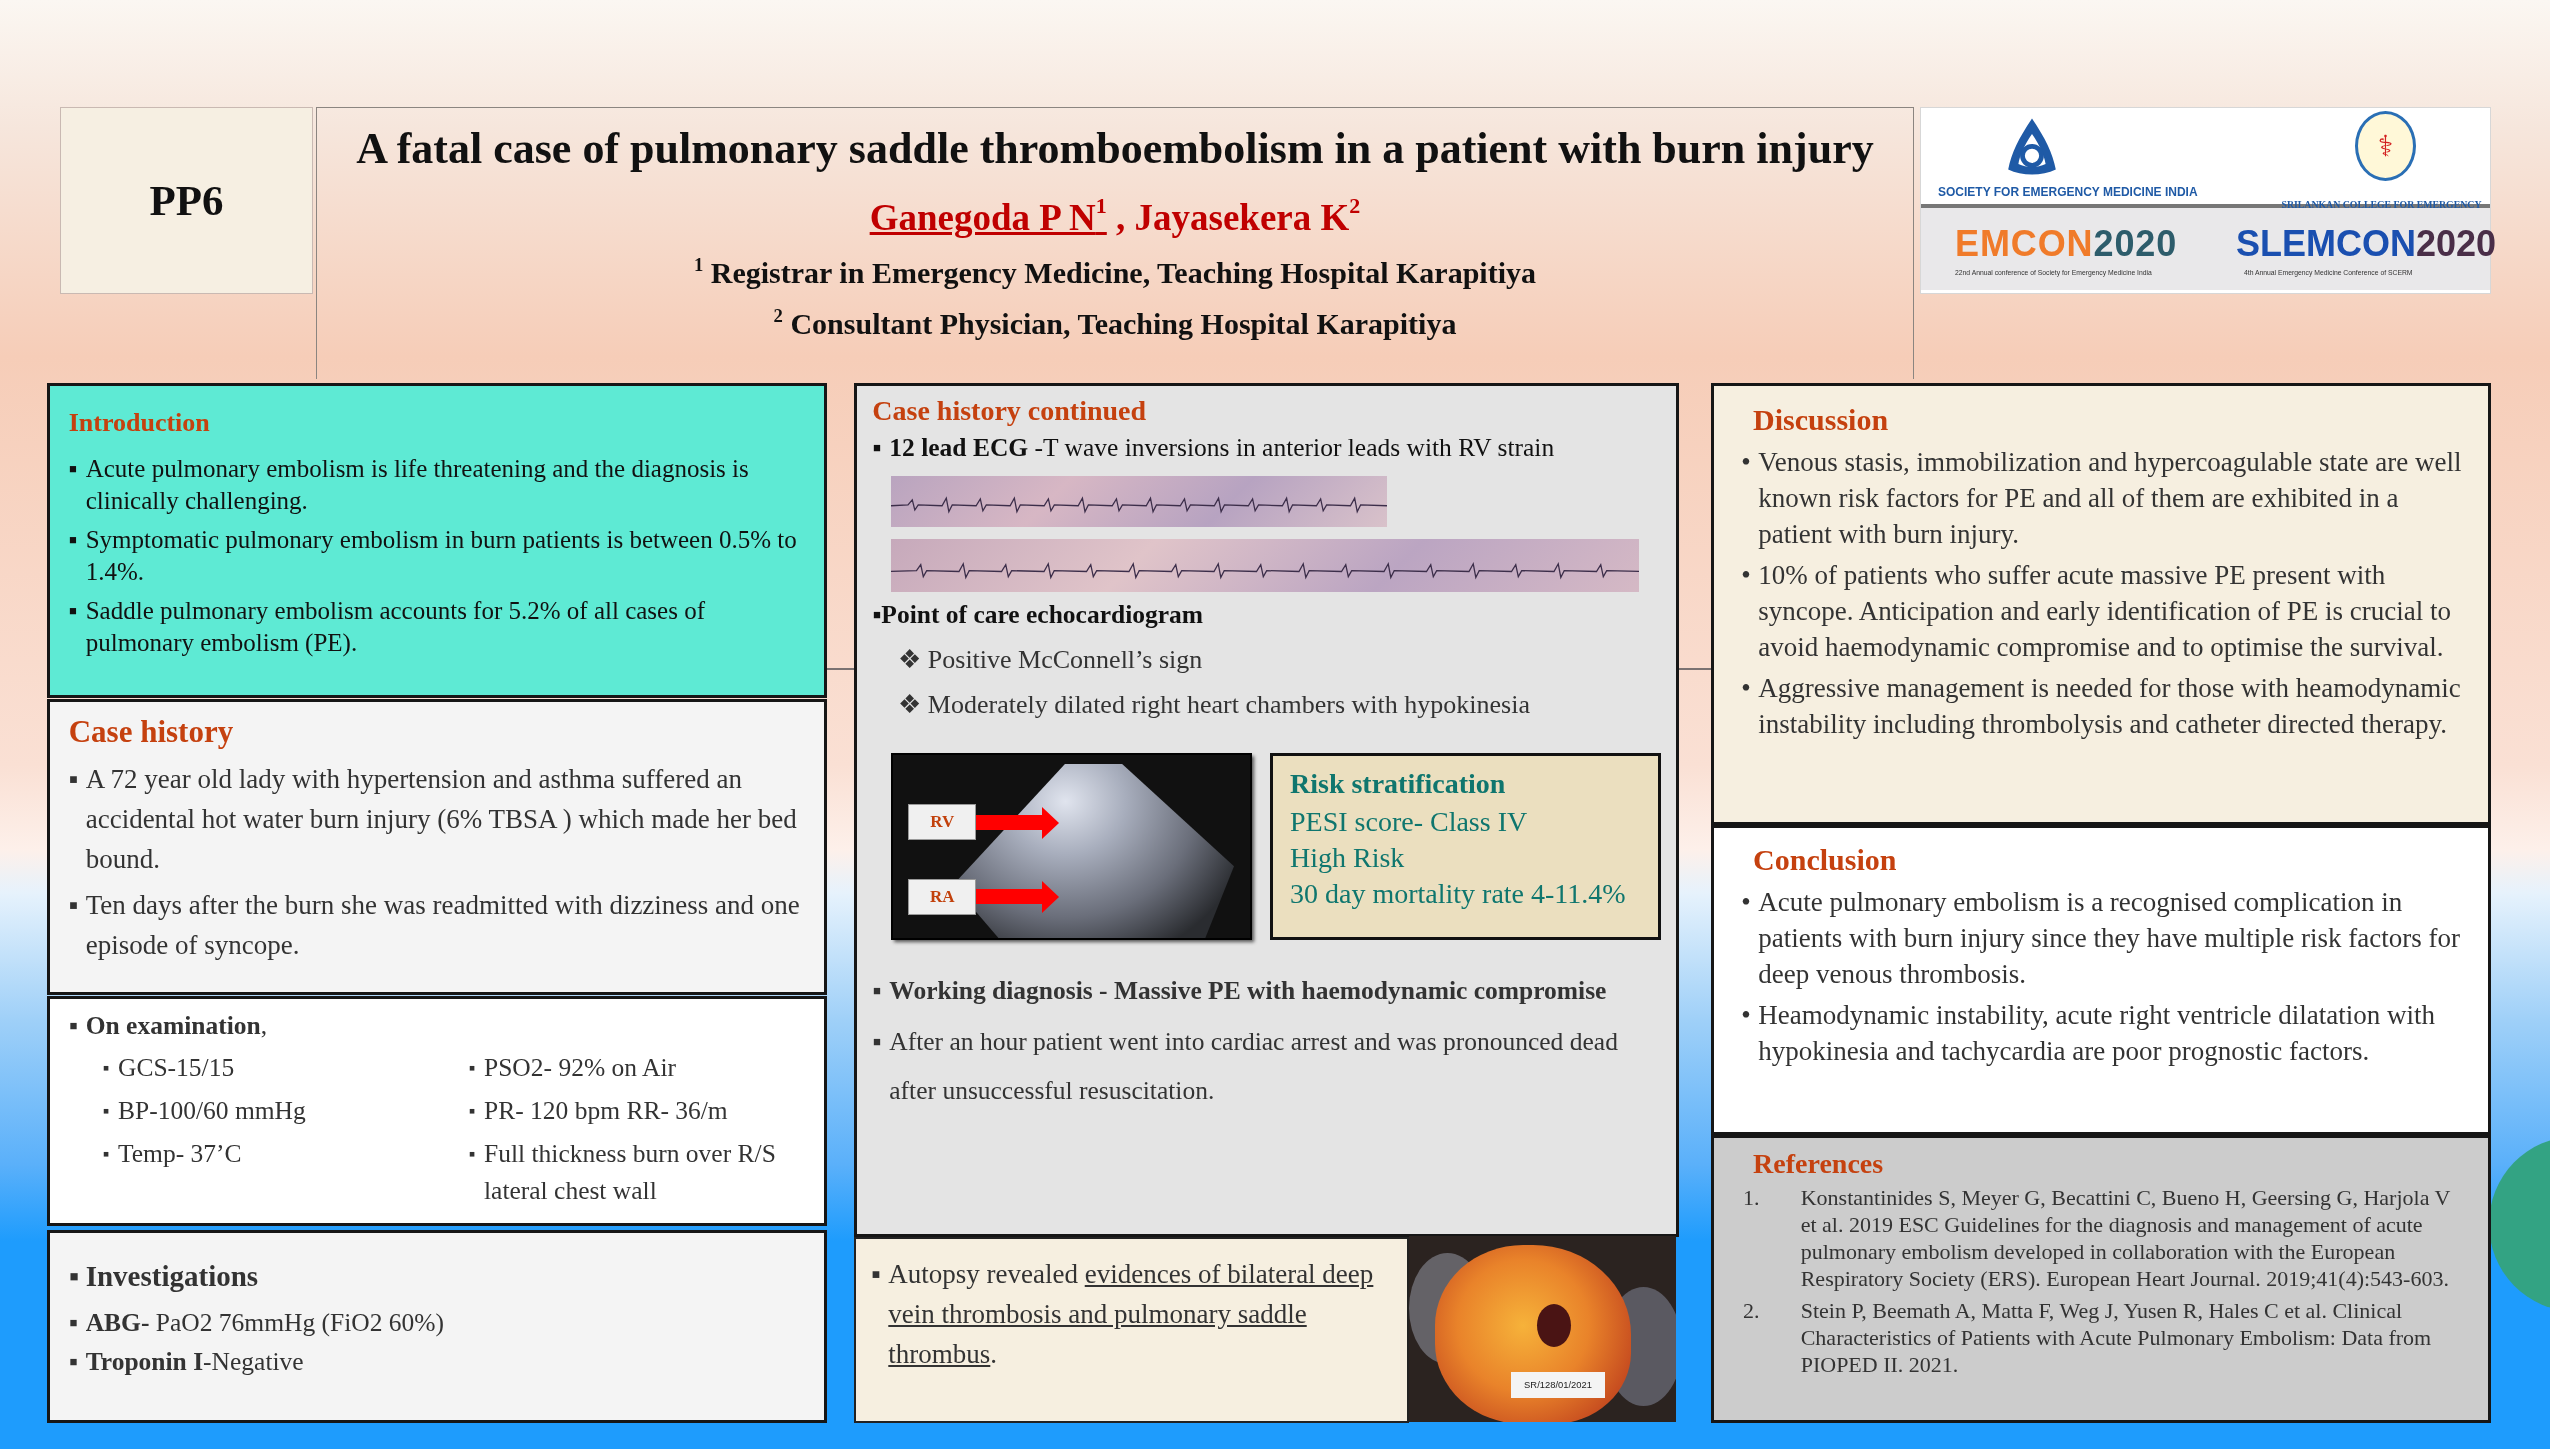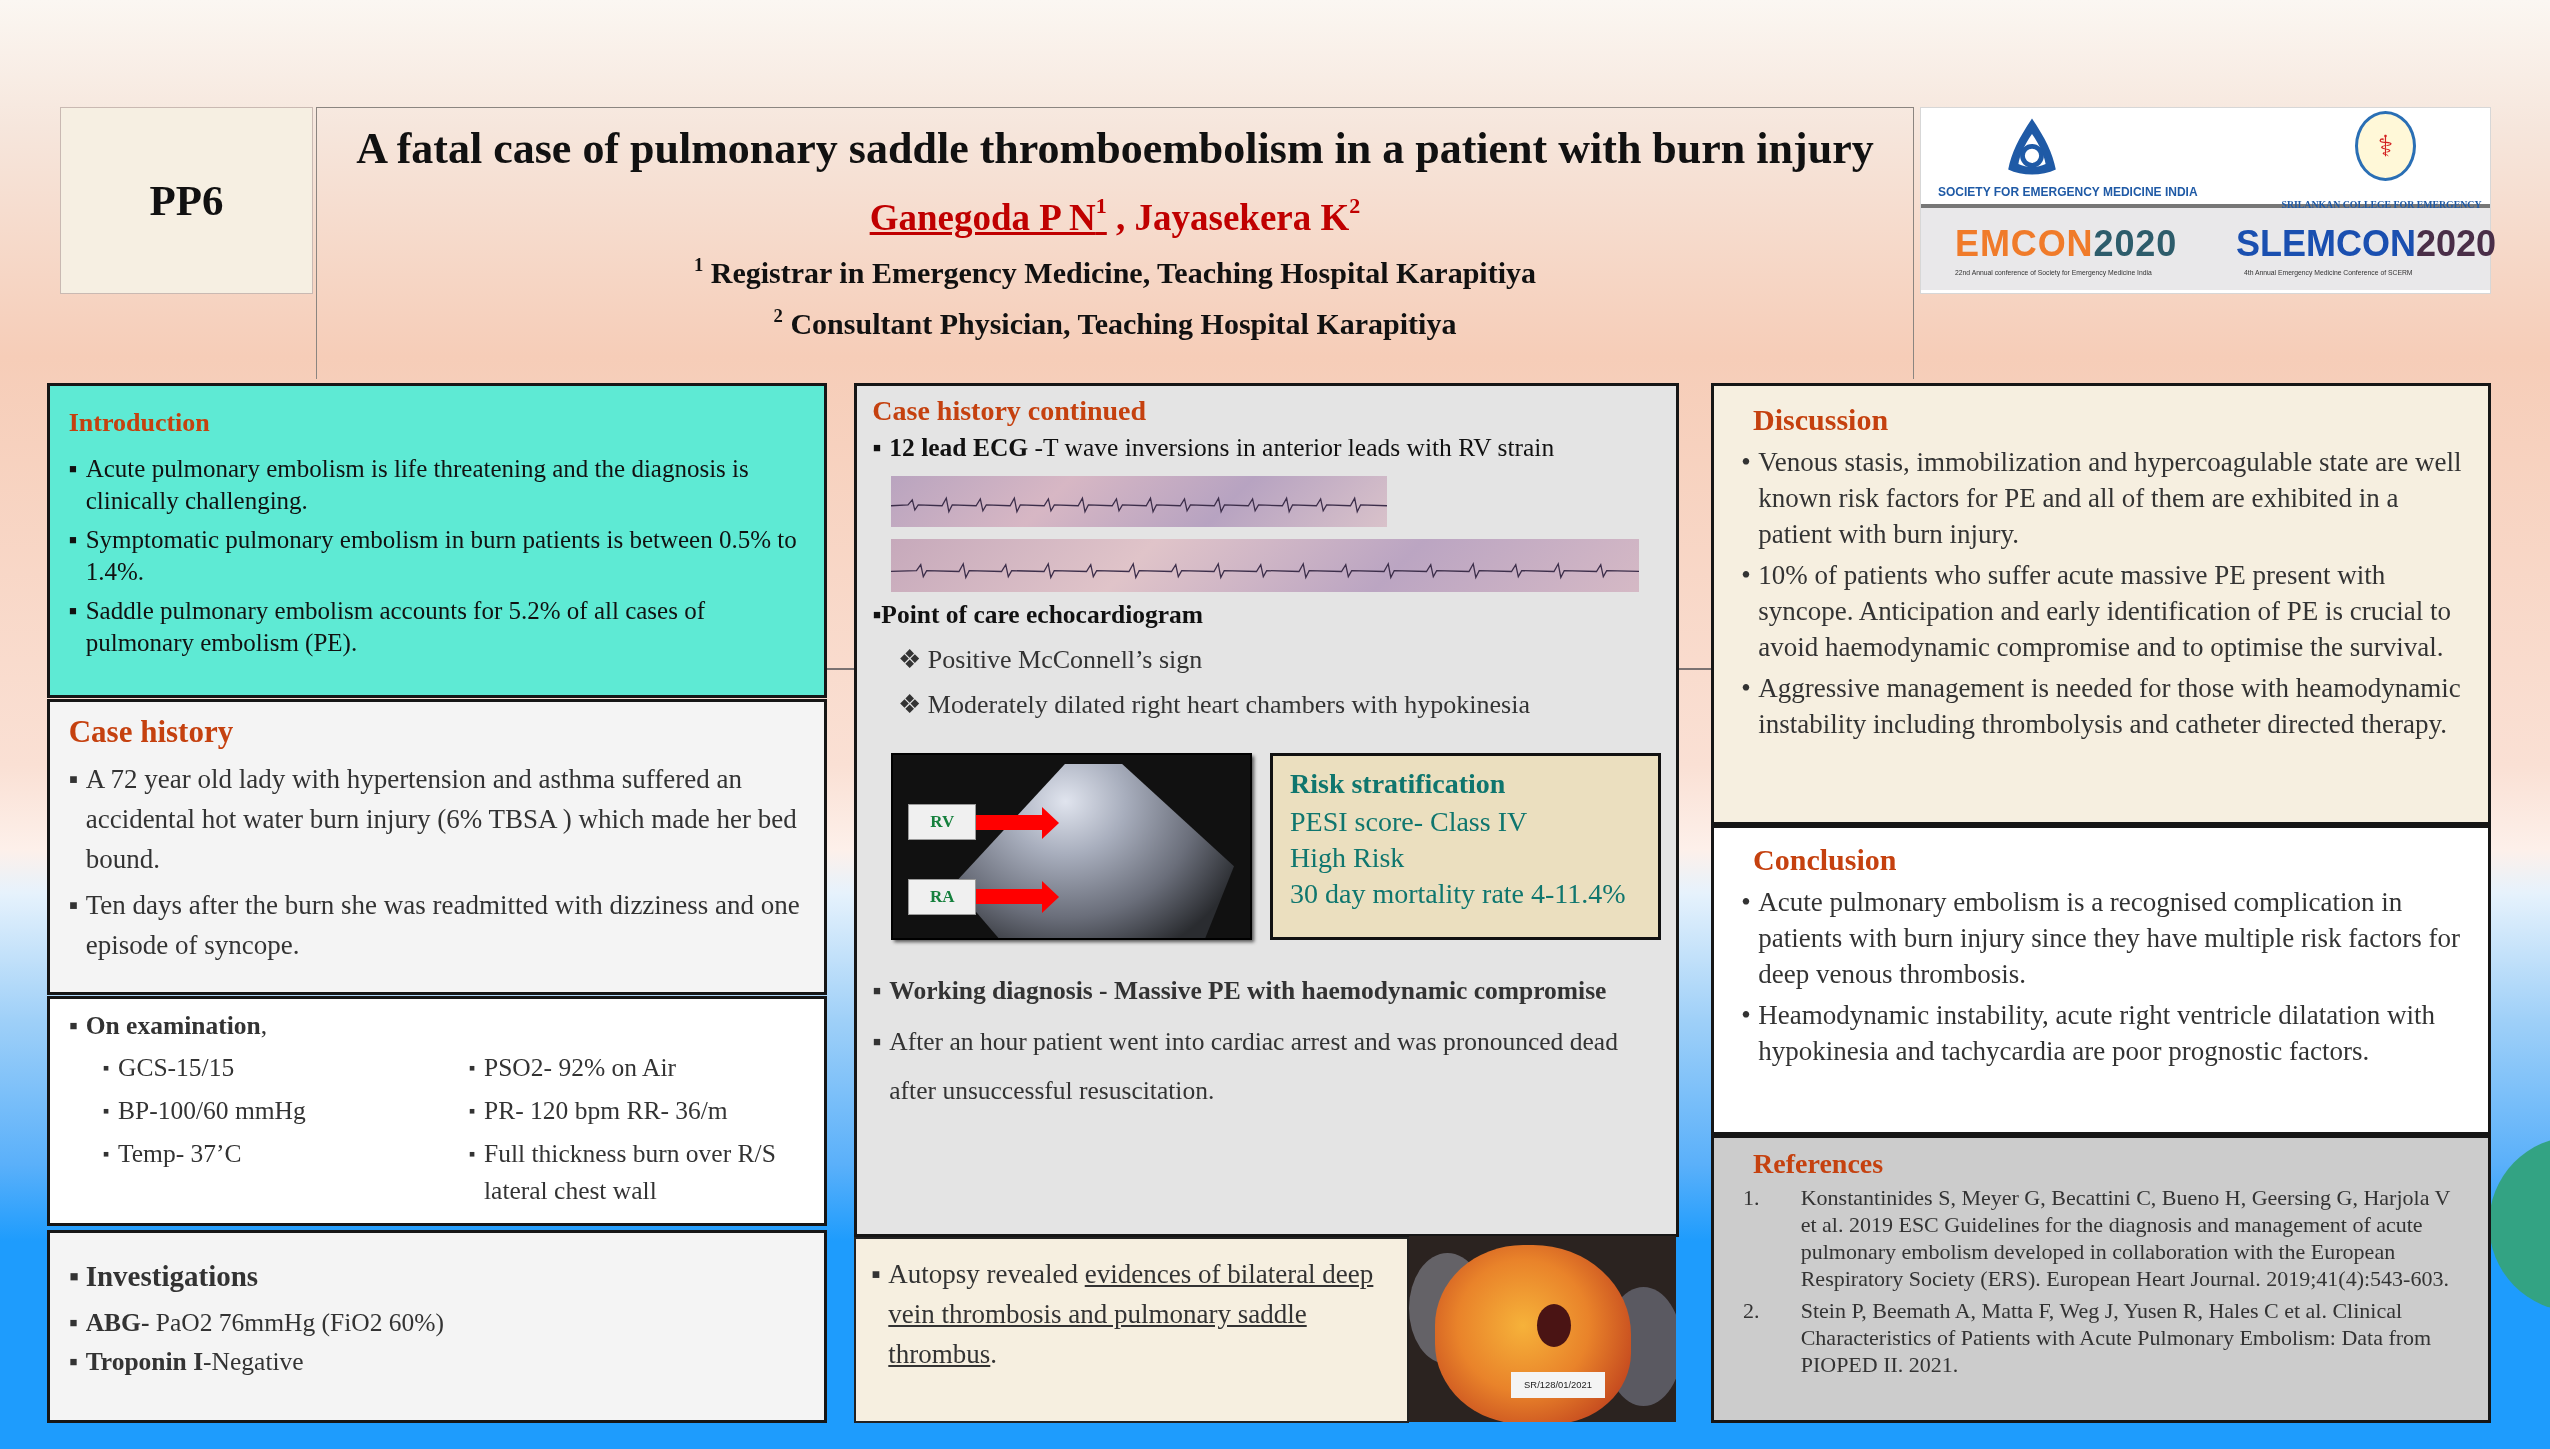--- a/index.html
+++ b/index.html
@@ -81,21 +81,21 @@
   .mid { left: 854px; top: 383px; width: 825px; height: 854px; background: #e4e4e4; padding: 8.5px 15.3px; }
   .mid .h { font-size: 28px; margin-bottom: 6.8px; }
   .mid .ecg-line { font-size: 25.5px; }
   .ecg1 { position: absolute; left: 34px; top: 90px; width: 496px; height: 51px; background: linear-gradient(135deg,#b9a4bf,#d7b7c4,#b7a3c1,#d9c2ca); }
   .ecg2 { position: absolute; left: 34px; top: 153px; width: 748px; height: 53px; background: linear-gradient(135deg,#c6a9bb,#e0c4c9,#bba5c2,#d5b9c5); }
   .ecg1 svg, .ecg2 svg { width: 100%; height: 100%; }
   .poc { position: absolute; left: 15.3px; top: 214px; font-size: 25.5px; font-weight: bold; }
   .poc-sub { position: absolute; left: 41px; font-size: 26px; color: #333; }
   .echo { position: absolute; left: 34px; top: 367px; width: 361px; height: 187px; background: #111; border: 2.6px solid #000; box-shadow: 2.6px 2.6px 3.4px #555; overflow: hidden; }
   .echo .fan { position: absolute; left: 60px; top: 8.5px; width: 281px; height: 187px; background: radial-gradient(ellipse at 40% 20%, #e0e4ee 0%, #a8aebd 25%, #6a6e7a 55%, #2a2c30 80%); clip-path: polygon(40% 0, 60% 0, 100% 55%, 88% 100%, 20% 100%, 0 65%); }
-  .echo .tag { position: absolute; left: 15.3px; width: 68px; height: 36px; background: #f0f0f0; border: 0.9px solid #999; color: #15803d; font-weight: bold; font-size: 17px; display: flex; align-items: center; justify-content: center; }
+  .echo .tag { position: absolute; left: 15.3px; width: 68px; height: 36px; background: #f0f0f0; border: 0.9px solid #999; color: #c2410c; font-weight: bold; font-size: 17px; display: flex; align-items: center; justify-content: center; }
   .echo .arrow { position: absolute; left: 83px; width: 68px; height: 15.3px; background: #f00; }
   .echo .arrow::after { content: ""; position: absolute; right: -15.3px; top: -8.5px; border-left: 17px solid #f00; border-top: 16px solid transparent; border-bottom: 16px solid transparent; }
   .risk { position: absolute; left: 413px; top: 367px; width: 391px; height: 187px; background: #ebdfbf; border: 3.4px solid #111; padding: 10.2px 17px; }
   .risk .h { font-size: 28px; margin-bottom: 1.7px; }
   .risk div { font-size: 28px; line-height: 36px; color: #0f766e; }
   .mid-list { position: absolute; left: 15.3px; top: 587px; width: 782px; color: #333; }
   .mid-list li { font-size: 25.5px; line-height: 36px; }
   .mid-list li.wd { font-weight: bold; margin-bottom: 8px; }
   .mid-list li.gv { color: #111; margin-bottom: 15.3px; }
   .mid-list li.ar { line-height: 49px; }

